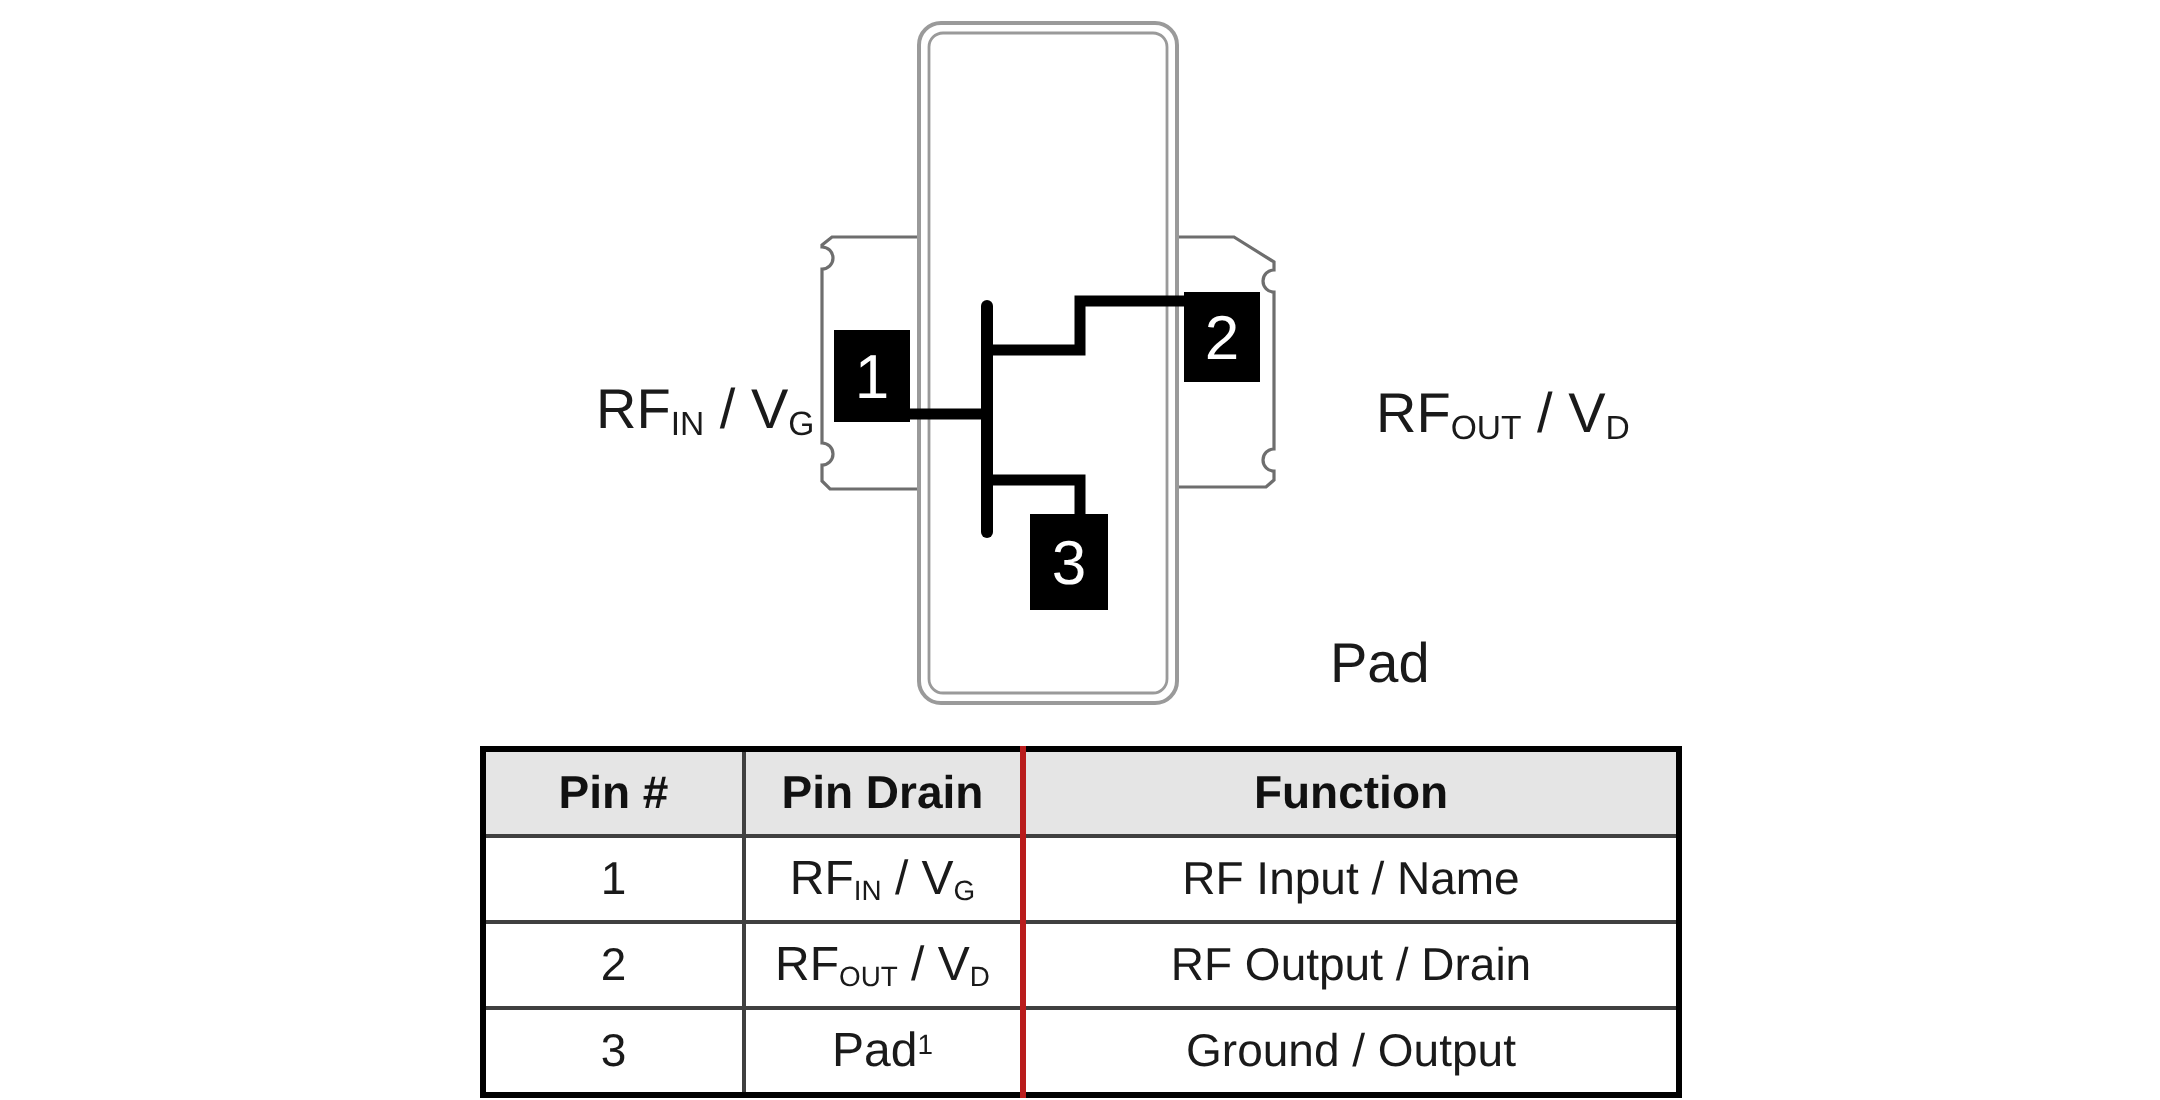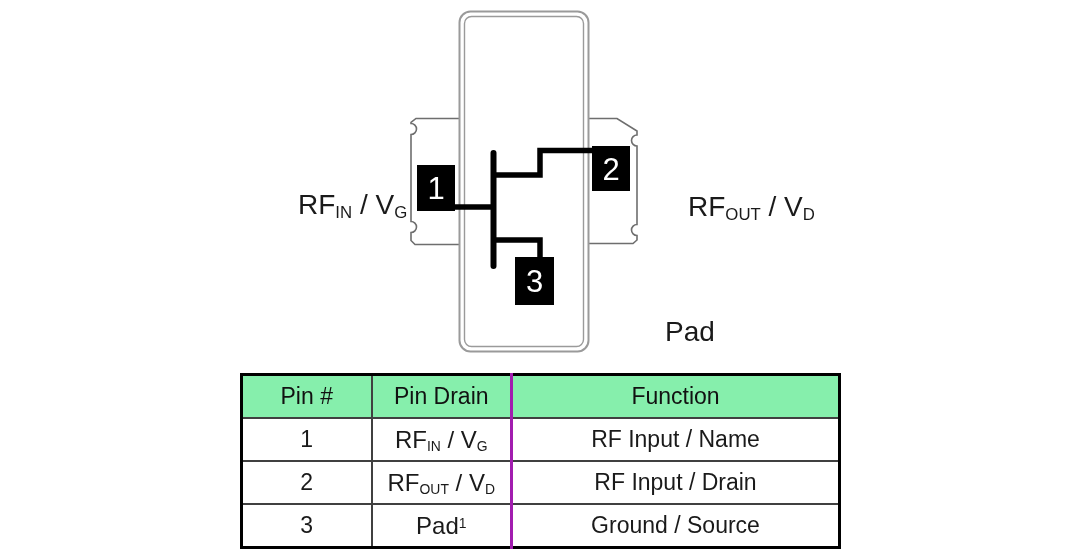--- a/index.html
+++ b/index.html
@@ -22,23 +22,23 @@
   }
   .pin-table col.c1{width:130px;}
   .pin-table col.c2{width:140px;}
   .pin-table col.c3{width:328px;}
   .pin-table th,.pin-table td{
     border:2px solid #404040;
     height:41px;padding:0;text-align:center;vertical-align:middle;
     font-weight:400;
   }
   .pin-table th{
-    background:#86efac;font-weight:400;color:#111;
+    background:#e5e5e5;font-weight:700;color:#111;
   }
-  .pin-table .fn-col{border-left:3px solid #a21caf;margin-top:16px;}
+  .pin-table .fn-col{border-left:3px solid #b91c1c;margin-top:16px;}
   .pin-table td sub{font-size:0.58em;vertical-align:-0.2em;}
   .pin-table td sup{font-size:0.58em;vertical-align:0.45em;}
   .name-cell{font-size:24px;}
 </style>
 </head>
 <body>
 
 <div class="stage">
 
   <svg width="1080" height="550" viewBox="0 0 1080 550">
@@ -85,23 +85,23 @@
     </thead>
     <tbody>
       <tr>
         <td>1</td>
         <td class="name-cell"><span>RF</span><sub>IN</sub><span> / V</span><sub>G</sub></td>
         <td class="fn-col">RF Input / Name</td>
       </tr>
       <tr>
         <td>2</td>
         <td class="name-cell"><span>RF</span><sub>OUT</sub><span> / V</span><sub>D</sub></td>
-        <td class="fn-col">RF Input / Drain</td>
+        <td class="fn-col">RF Output / Drain</td>
       </tr>
       <tr>
         <td>3</td>
         <td class="name-cell"><span>Pad</span><sup>1</sup></td>
-        <td class="fn-col">Ground / Source</td>
+        <td class="fn-col">Ground / Output</td>
       </tr>
     </tbody>
   </table>
 
 </div>
 
 </body></html>

